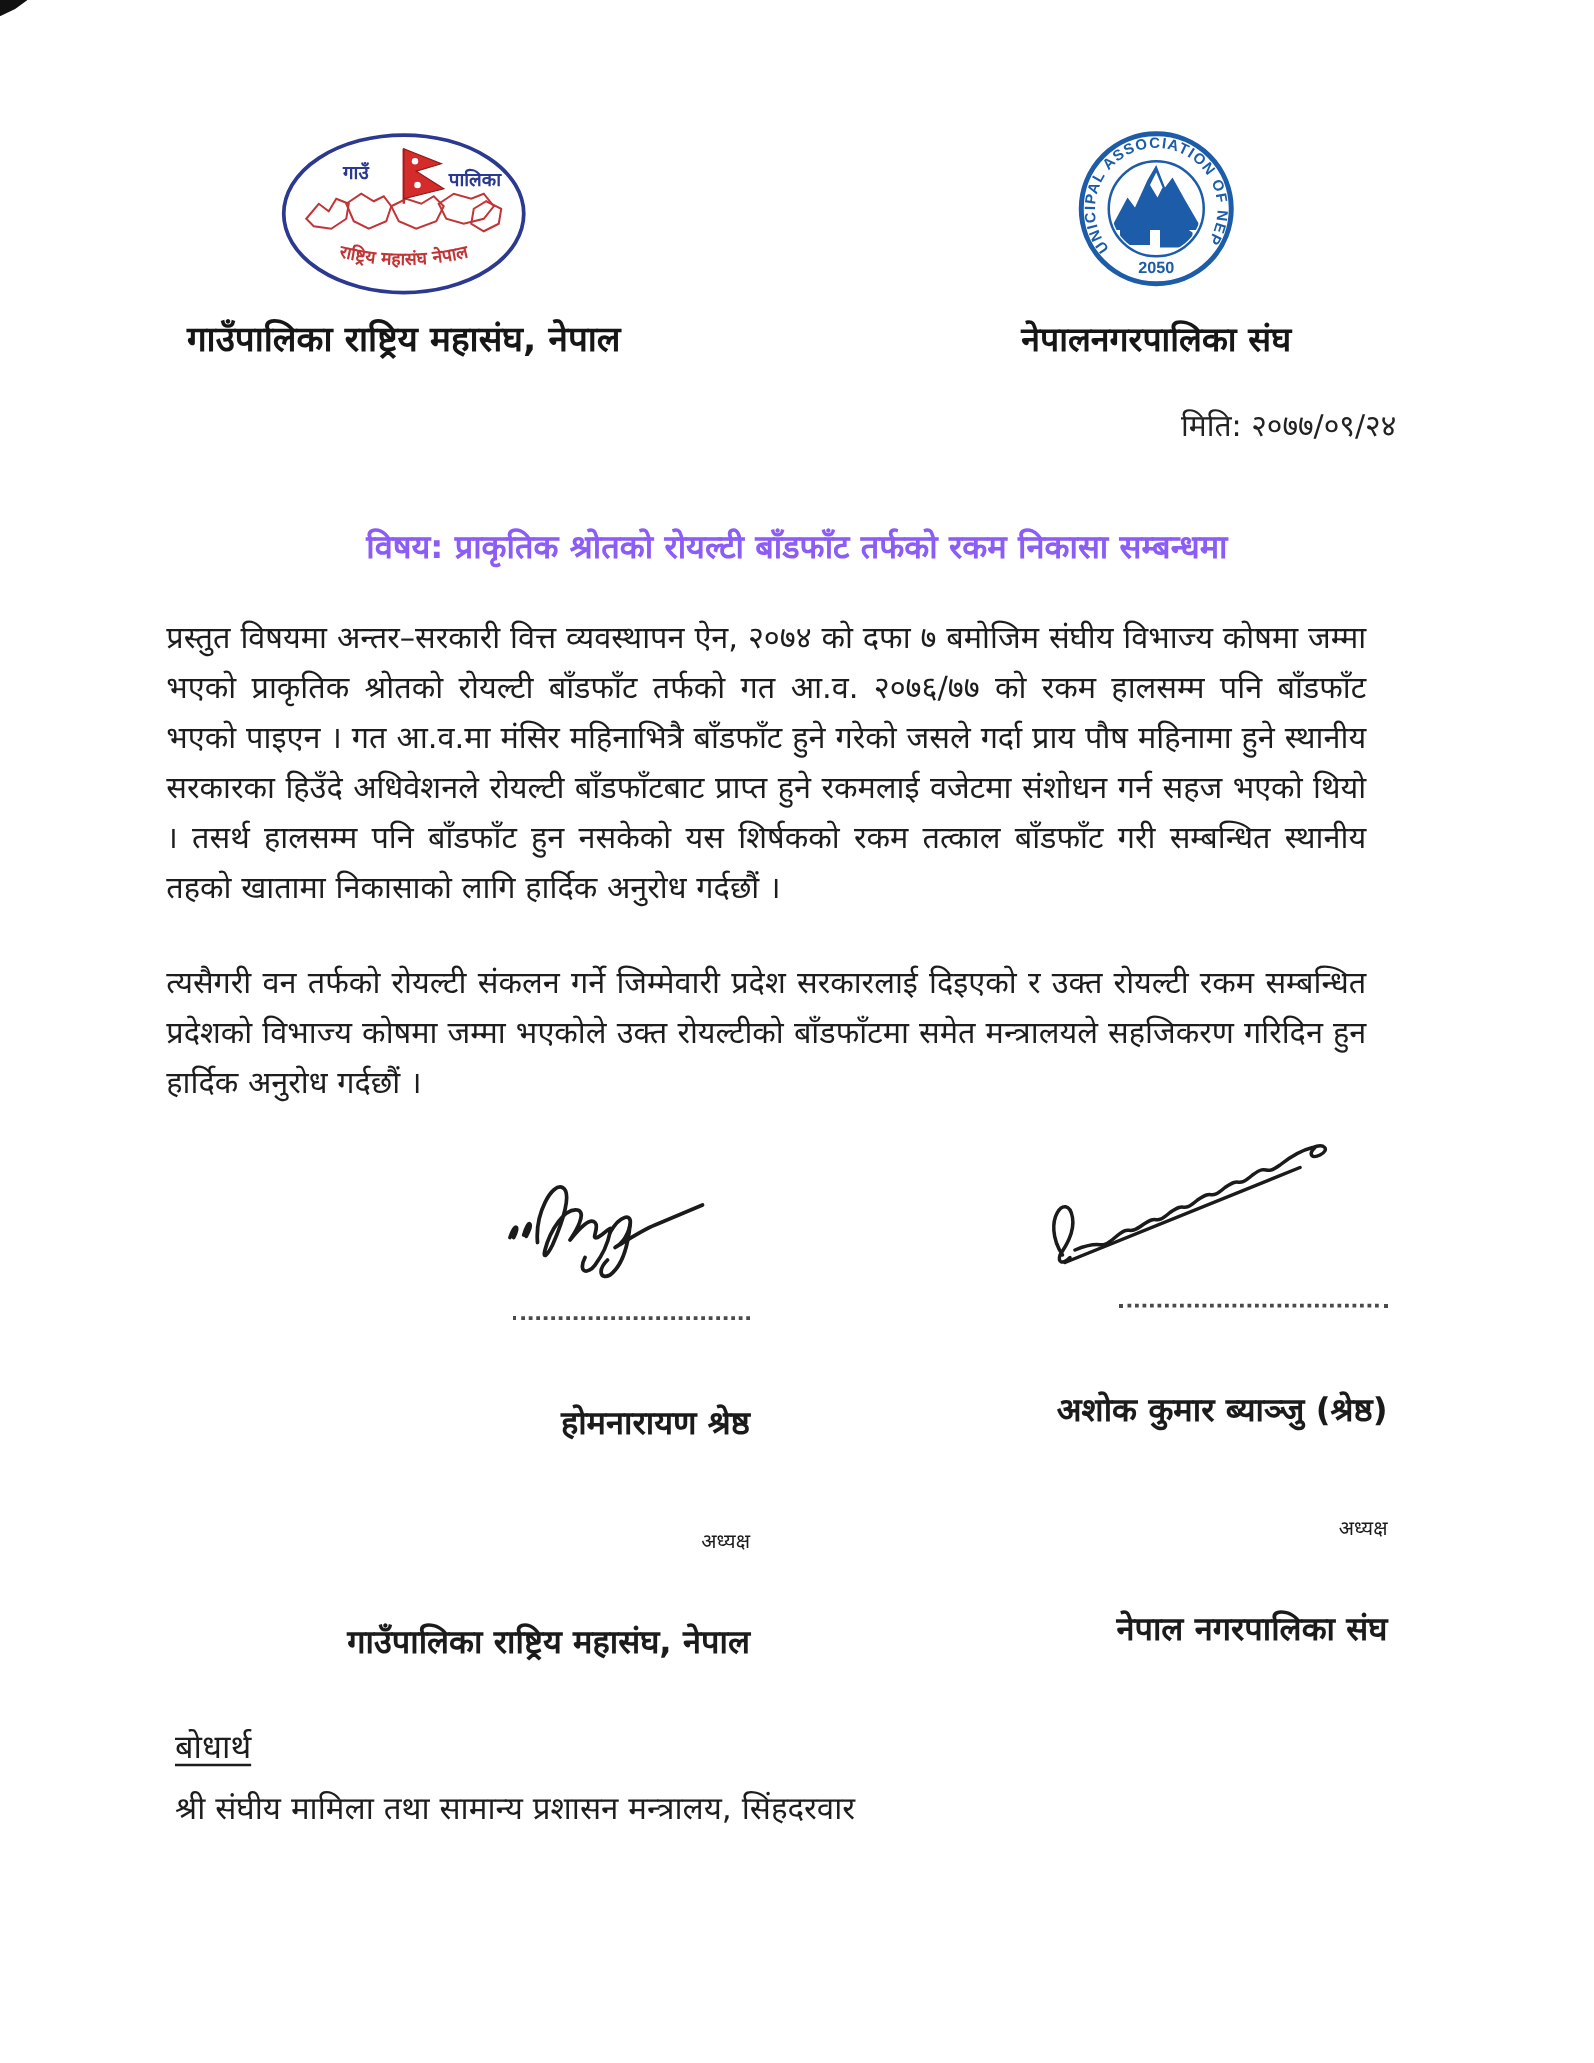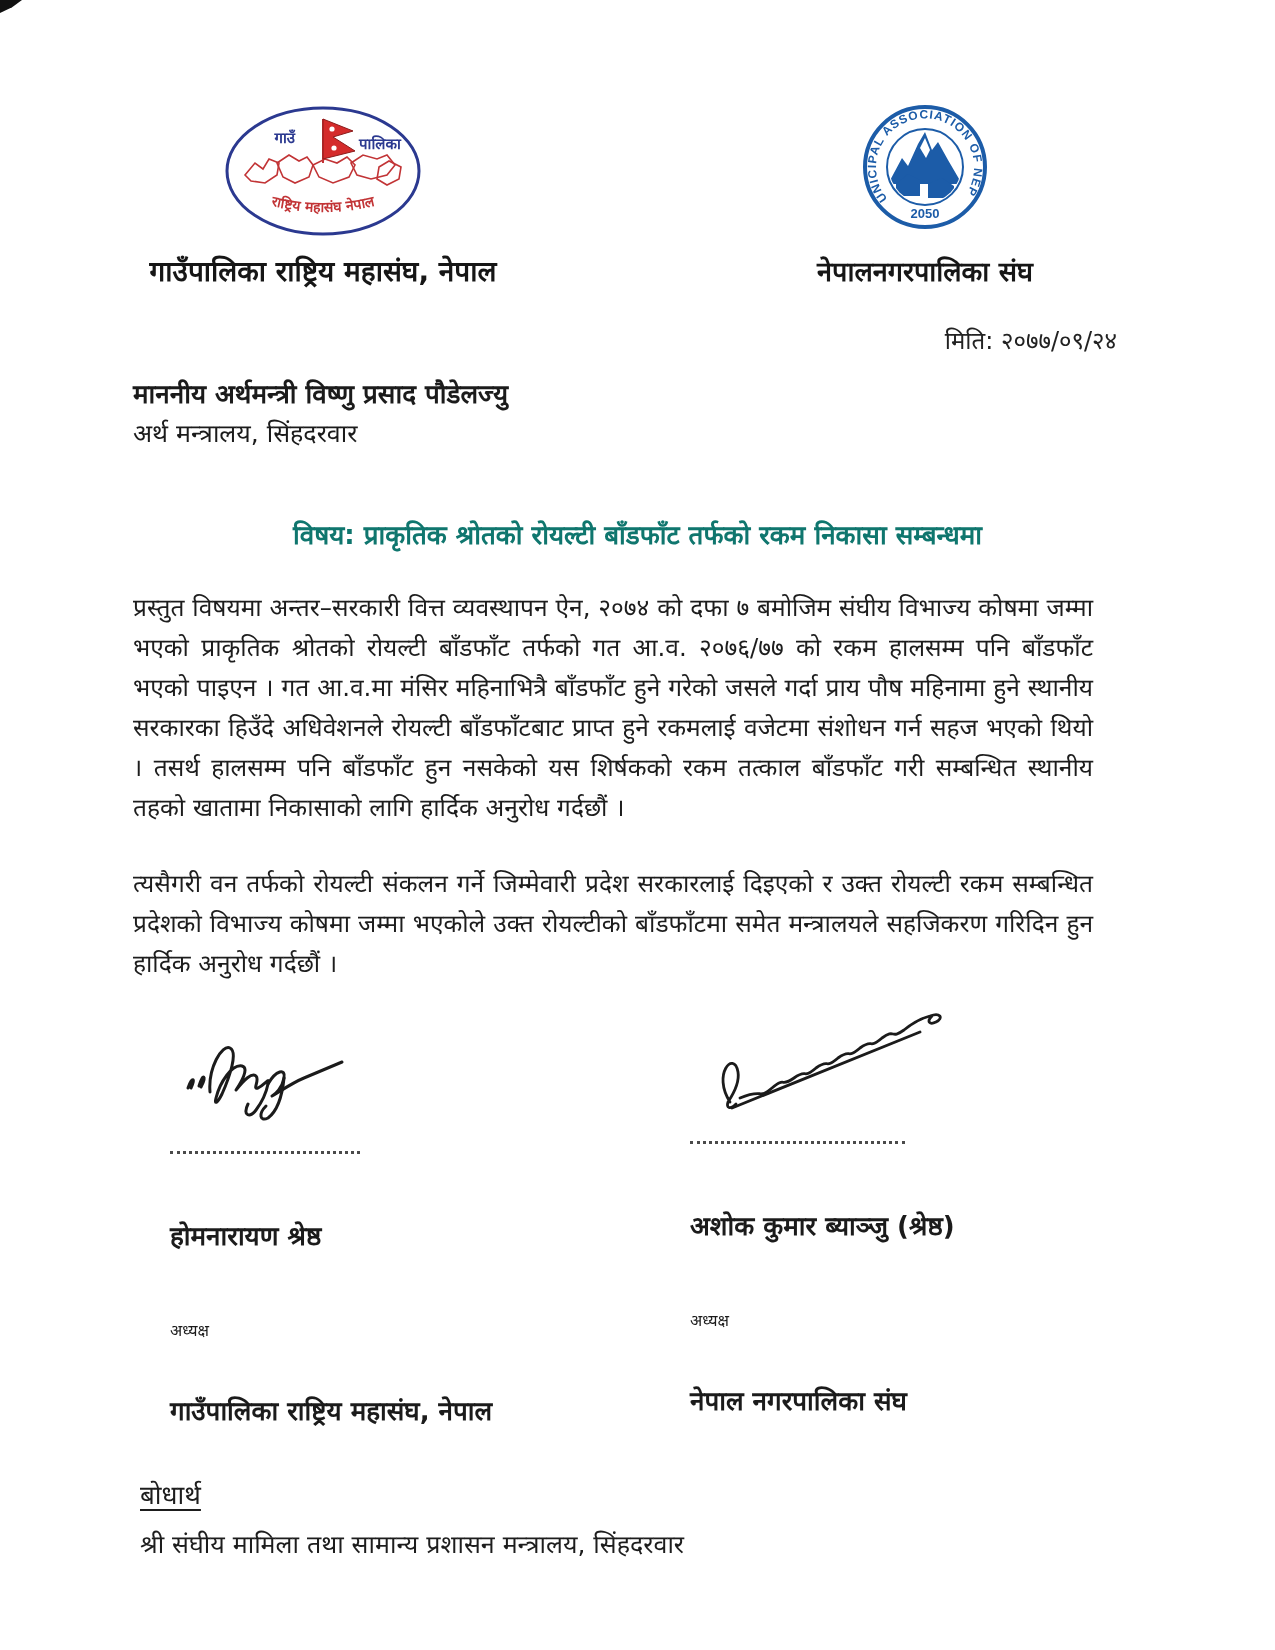--- a/index.html
+++ b/index.html
@@ -30,33 +30,33 @@
   .org-block.right .org-name{font-size:27px;margin-top:10px;}
   .date-row{
     text-align:right;padding-right:158px;margin-top:34px;
     font-size:24px;color:#222;
   }
   .recipient{padding-left:133px;margin-top:18px;line-height:40px;}
   .recipient .line1{font-weight:bold;font-size:26px;}
   .recipient .line2{font-size:25px;}
   .subject-row{
     text-align:center;margin-top:62px;
-    font-weight:bold;font-size:26px;color:#0f766e;
+    font-weight:bold;font-size:26px;color:#8b5cf6;
   }
   .body-text{
     padding:0 182px 0 133px;
     font-size:24.5px;line-height:40px;text-align:justify;color:#1d1d1d;
   }
   .para1{margin-top:36px;}
   .para2{margin-top:36px;}
   .signatures{
     display:flex;justify-content:space-between;
     padding:0 165px 0 170px;margin-top:6px;
   }
-  .sig-block{display:flex;flex-direction:column;align-items:flex-start;gap:43px;}
+  .sig-block{display:flex;flex-direction:column;align-items:flex-end;gap:43px;}
   .sig-block.left{width:430px;padding-top:28px;}
   .sig-block.right{width:420px;}
   .sig-scrawl{display:block;}
   .sig-scrawl.left-sig{margin-bottom:-14px;}
   .sig-scrawl.right-sig{margin-bottom:-22px;}
   .sig-dots{border-bottom:3px dotted #4a4a4a;}
   .sig-dots.left-dots{width:190px;}
   .sig-dots.right-dots{width:215px;}
   .sig-name{font-weight:bold;font-size:26px;margin-top:20px;white-space:nowrap;}
   .sig-title{font-weight:normal;font-size:16px;margin-top:23px;}
@@ -127,24 +127,20 @@
           <textPath href="#sealTopArc" startOffset="50%" text-anchor="middle">MUNICIPAL ASSOCIATION OF NEPAL</textPath>
         </text>
         <text class="ring-text" x="75" y="126" font-size="13" text-anchor="middle">2050</text>
       </svg>
       <div class="org-name">नेपालनगरपालिका संघ</div>
     </div>
   </div>
 
   <div class="date-row">मिति: २०७७/०९/२४</div>
 
-  <div class="recipient">
-    <div class="line1">माननीय अर्थमन्त्री विष्णु प्रसाद पौडेलज्यु</div>
-    <div class="line2">अर्थ मन्त्रालय, सिंहदरवार</div>
-  </div>
 
   <div class="subject-row">विषय: प्राकृतिक श्रोतको रोयल्टी बाँडफाँट तर्फको रकम निकासा सम्बन्धमा</div>
 
   <div class="body-text para1">प्रस्तुत विषयमा अन्तर–सरकारी वित्त व्यवस्थापन ऐन, २०७४ को दफा ७ बमोजिम संघीय विभाज्य कोषमा जम्मा भएको प्राकृतिक श्रोतको रोयल्टी बाँडफाँट तर्फको गत आ.व. २०७६/७७ को रकम हालसम्म पनि बाँडफाँट भएको पाइएन । गत आ.व.मा मंसिर महिनाभित्रै बाँडफाँट हुने गरेको जसले गर्दा प्राय पौष महिनामा हुने स्थानीय सरकारका हिउँदे अधिवेशनले रोयल्टी बाँडफाँटबाट प्राप्त हुने रकमलाई वजेटमा संशोधन गर्न सहज भएको थियो । तसर्थ हालसम्म पनि बाँडफाँट हुन नसकेको यस शिर्षकको रकम तत्काल बाँडफाँट गरी सम्बन्धित स्थानीय तहको खातामा निकासाको लागि हार्दिक अनुरोध गर्दछौं ।</div>
   <div class="body-text para2">त्यसैगरी वन तर्फको रोयल्टी संकलन गर्ने जिम्मेवारी प्रदेश सरकारलाई दिइएको र उक्त रोयल्टी रकम सम्बन्धित प्रदेशको विभाज्य कोषमा जम्मा भएकोले उक्त रोयल्टीको बाँडफाँटमा समेत मन्त्रालयले सहजिकरण गरिदिन हुन हार्दिक अनुरोध गर्दछौं ।</div>
 
   <div class="signatures">
     <div class="sig-block left">
       <svg class="sig-scrawl left-sig" width="210" height="104" viewBox="0 0 210 104">
         <g stroke="#1b1b1b" stroke-width="3" fill="none" stroke-linecap="round" stroke-linejoin="round">

